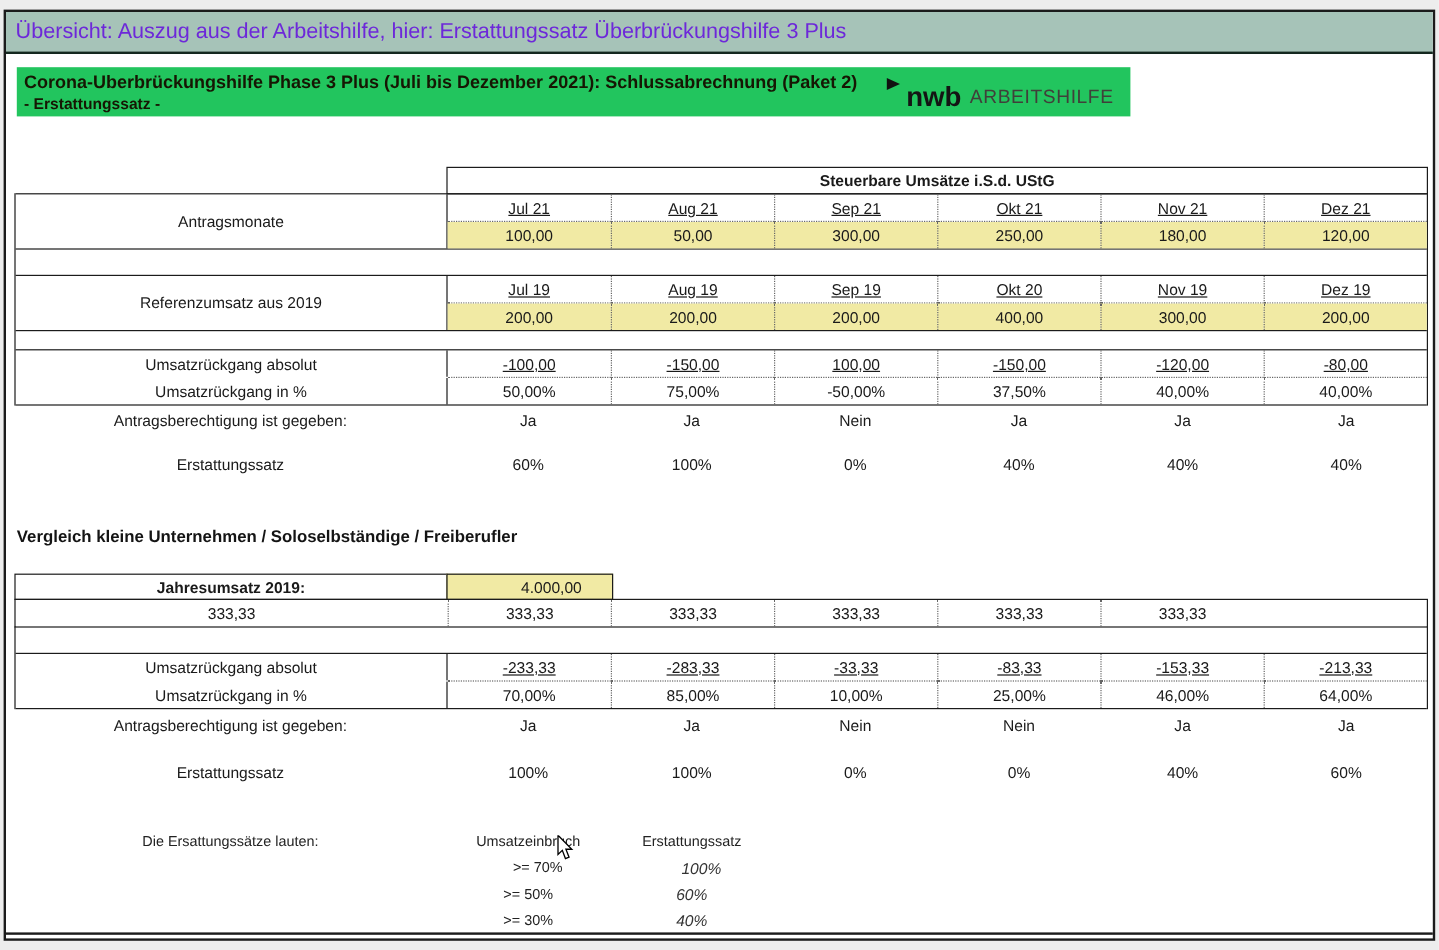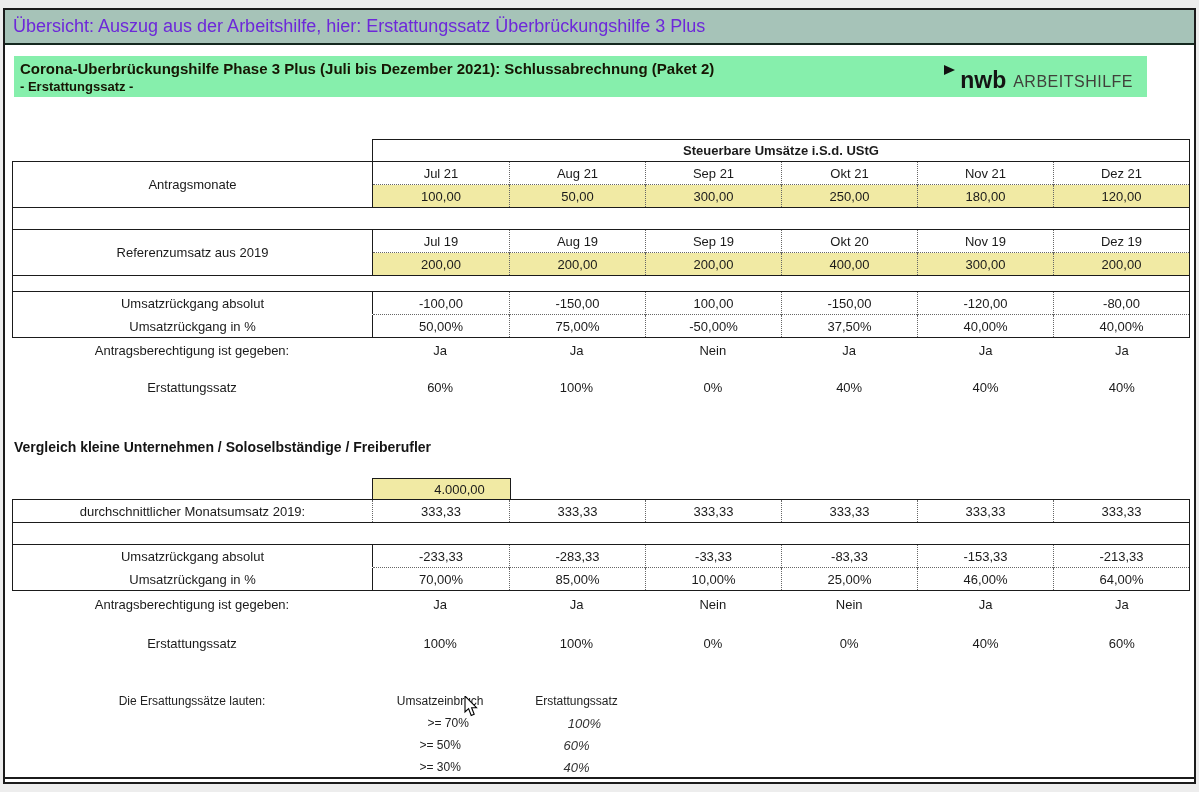--- a/index.html
+++ b/index.html
@@ -12,37 +12,37 @@
     box-sizing:border-box;border:2px solid #1b1b1b;background:#ffffff;
   }
   
   .banner{
     position:absolute;left:0;top:0;width:100%;height:35px;background:#a6c3b8;
     border-bottom:2px solid #14281f;display:flex;align-items:center;
     font-size:18px;font-weight:normal;color:#6d28d9;box-sizing:border-box;padding-left:8px;
   }
   
   .yellowbar{
-    position:absolute;left:9px;top:46px;width:1133px;height:41px;background:#86efac;
+    position:absolute;left:9px;top:46px;width:928px;height:41px;background:#22c55e;
     color:#161603;box-sizing:border-box;padding:3px 0 0 6px;
   }
   .yellowbar .t1{font-size:15px;font-weight:bold;line-height:19px;}
   .yellowbar .t2{font-size:13px;font-weight:bold;line-height:17px;}
   .logo{position:absolute;right:14px;top:9px;display:flex;align-items:flex-end;}
   .logo .tri{width:0;height:0;border-style:solid;border-width:5px 0 5px 11px;
     border-color:transparent transparent transparent #111;margin:0 5px 16px 0;}
   .logo .nwb{font-size:23px;font-weight:bold;color:#141414;line-height:22px;}
   .logo .suffix{font-size:16px;color:#40403a;margin-left:7px;letter-spacing:0.5px;line-height:19px;}
   
   .row{display:grid;grid-template-columns:360px repeat(6,1fr);box-sizing:border-box;}
   .c{height:22px;display:flex;align-items:center;justify-content:center;font-size:13px;}
   .c.h18{height:18px;}
   .c.h16{height:16px;}
   .dl{border-left:1px dotted #666;}
-  .db{border-bottom:1px dotted #666;}
+  .db{border-bottom:1px dotted #666;text-decoration:underline;}
   .sep{border-right:1px solid #1b1b1b;}
   .b{font-weight:normal;}
   .it{font-style:italic;color:#333;}
   .span2{grid-row:1/3;height:auto;}
   .yellow{background:#f1eaa4;}
   .blk{border-top:1px solid #1b1b1b;border-bottom:1px solid #1b1b1b;}
   .ustheader{
     position:absolute;left:367px;top:129px;width:818px;height:23px;box-sizing:border-box;
     border:1px solid #1b1b1b;display:flex;align-items:center;justify-content:center;
     font-size:13px;font-weight:bold;
@@ -161,24 +161,24 @@
     <div class="c h18 b">60%</div>
     <div class="c h18 b">100%</div>
     <div class="c h18 b">0%</div>
     <div class="c h18 b">40%</div>
     <div class="c h18 b">40%</div>
     <div class="c h18 b">40%</div>
   </div>
 
   <div class="sectiontitle">Vergleich kleine Unternehmen / Soloselbständige / Freiberufler</div>
 
+  <div class="annual-label">Jahresumsatz 2019:</div>
   <div class="annual-value">4.000,00</div>
 
   <div class="monthlyrow row">
-    <div class="c dsep">durchschnittlicher Monatsumsatz 2019:</div>
     <div class="c">333,33</div>
     <div class="c dl">333,33</div>
     <div class="c dl">333,33</div>
     <div class="c dl">333,33</div>
     <div class="c dl">333,33</div>
     <div class="c dl">333,33</div>
   </div>
 
   <div class="containerB">
     <div class="gap22"></div>

